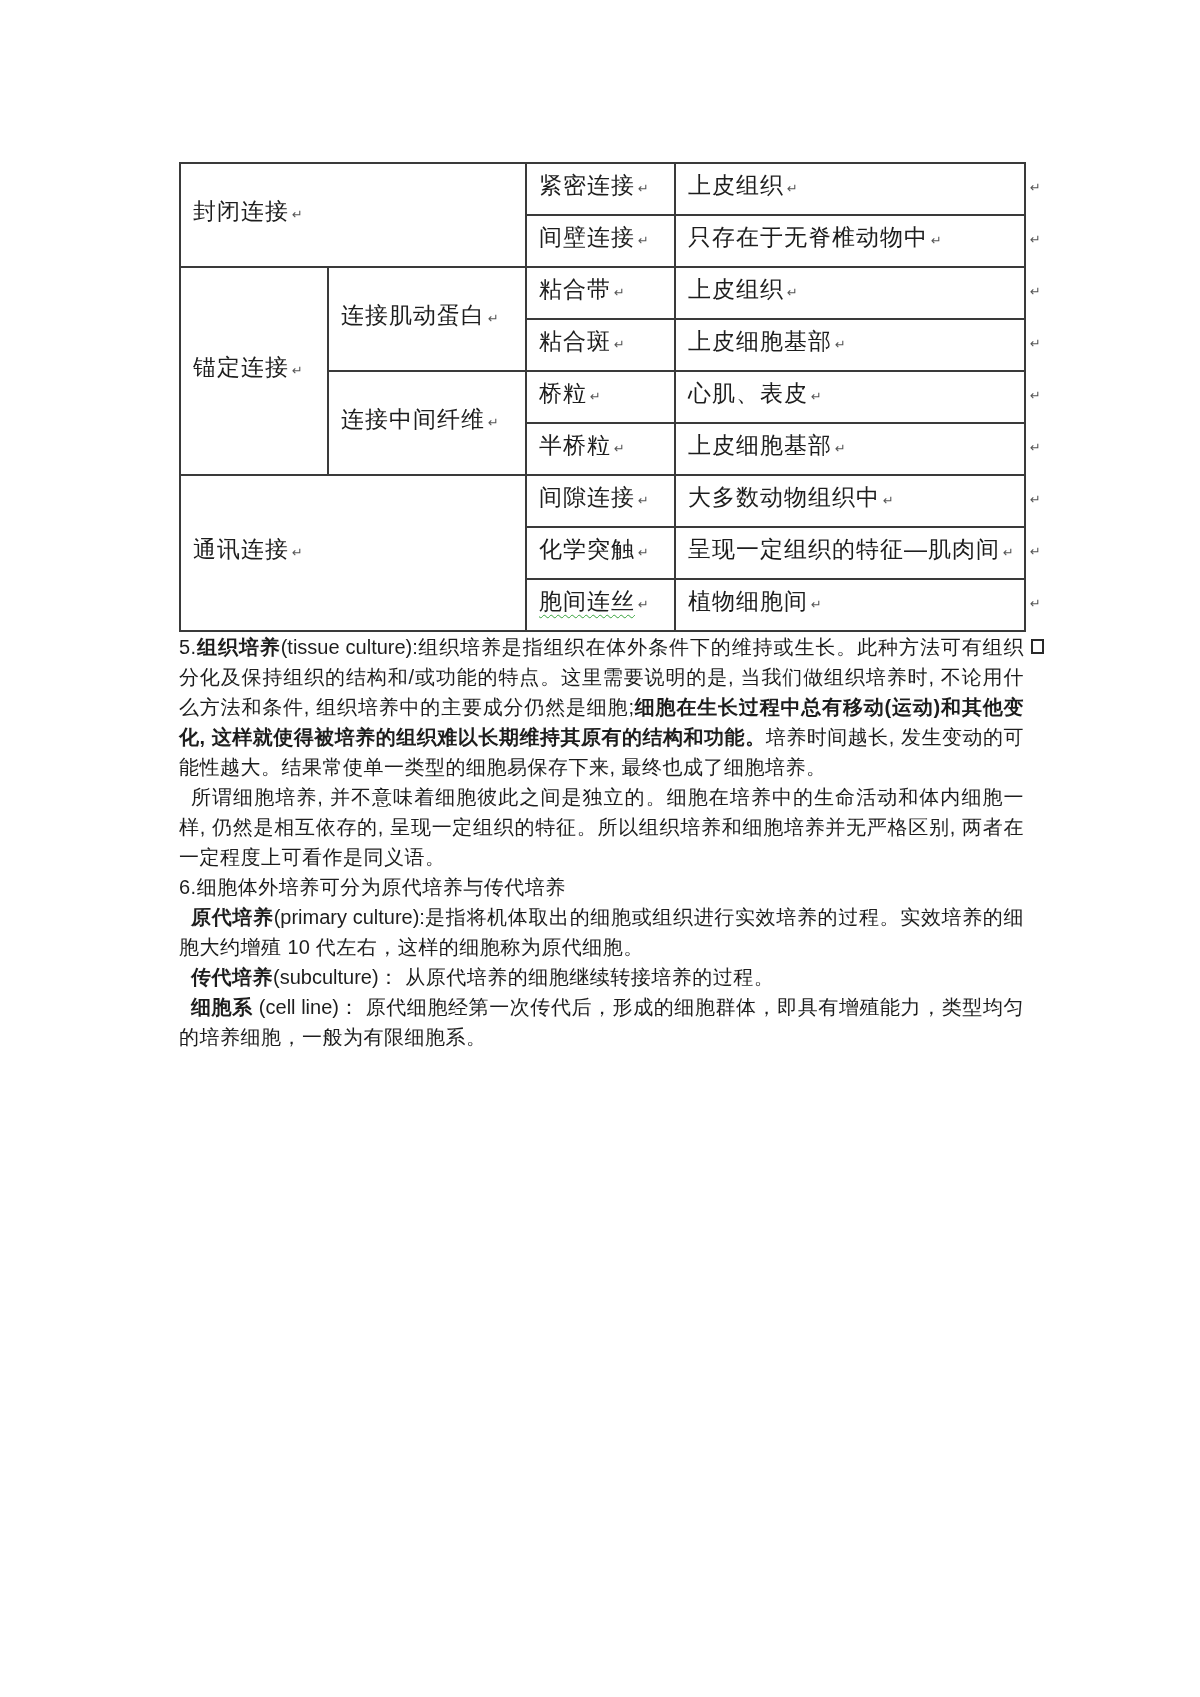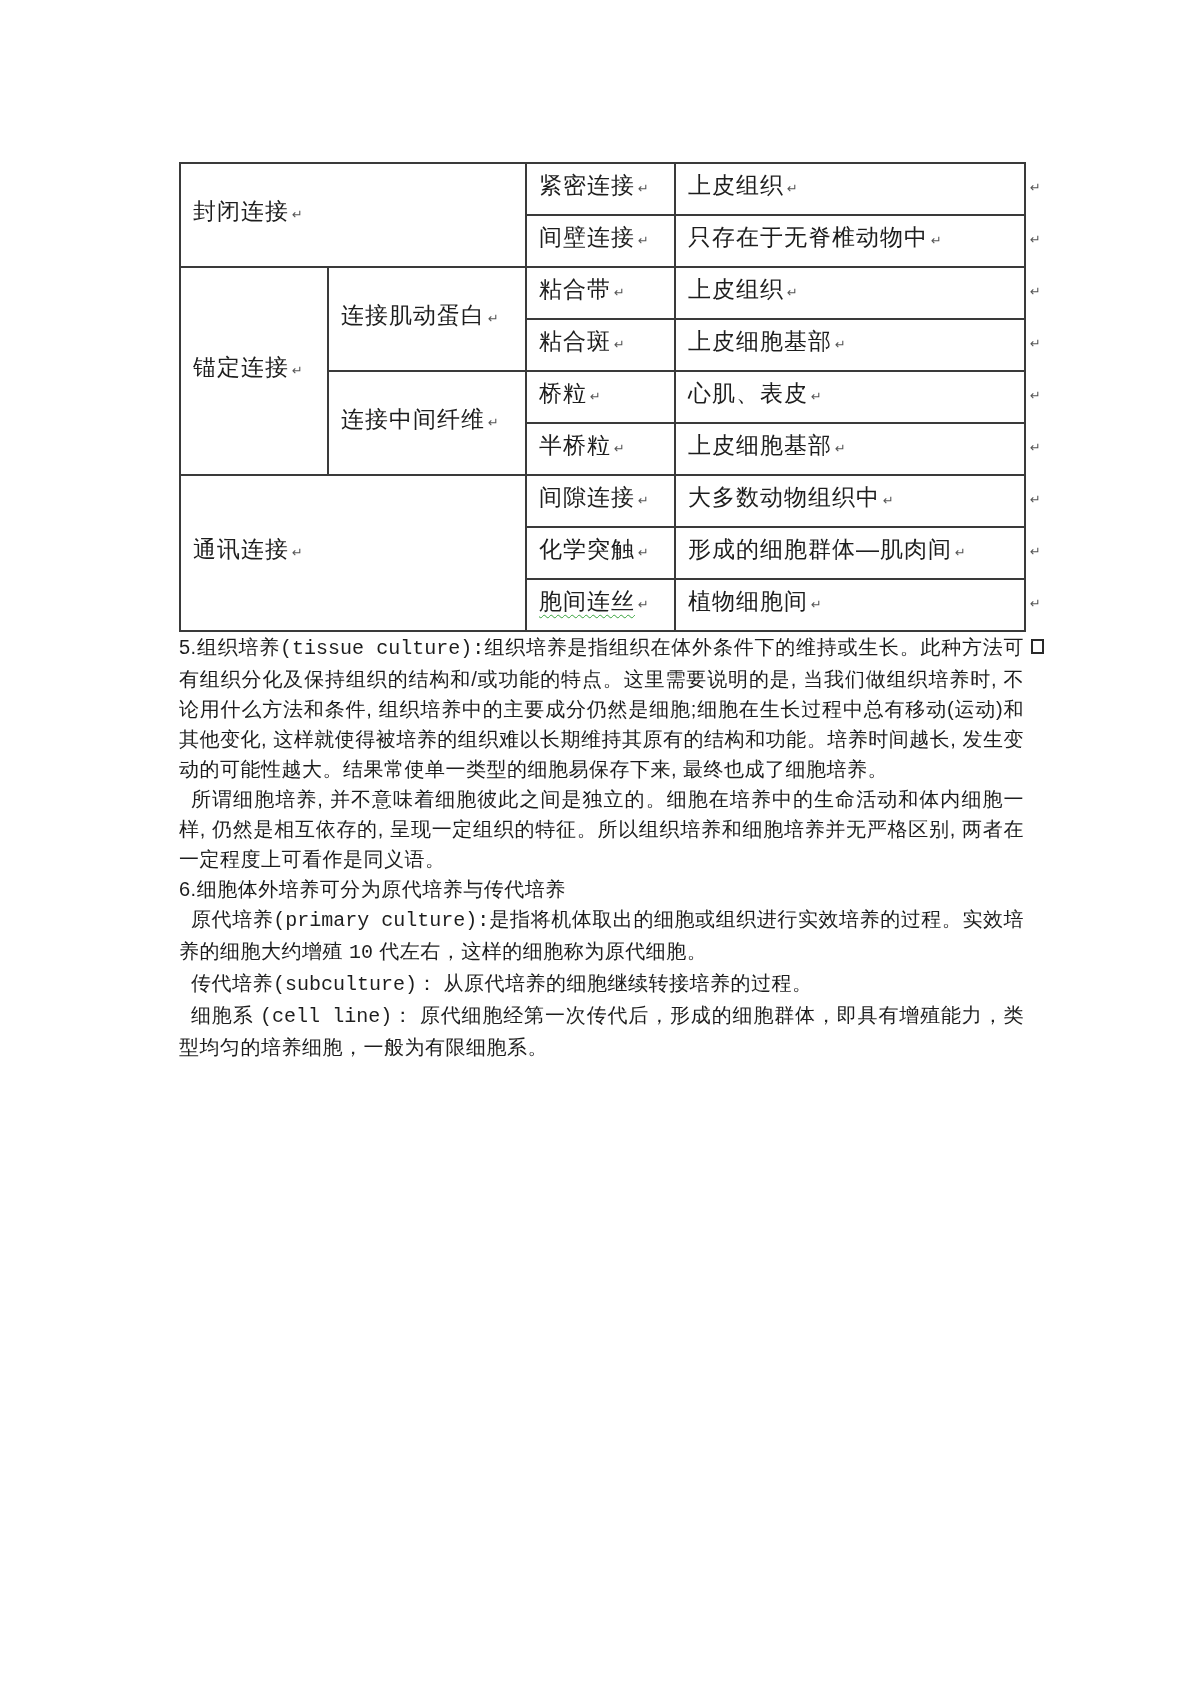--- a/index.html
+++ b/index.html
@@ -40,22 +40,22 @@
     margin:56px 0 0 0; text-align:center; font-weight:bold;
     font-size:21px; line-height:30px; letter-spacing:1px;
   }
   .para {
     margin:0; font-size:20px; line-height:30px; text-align:justify;
     letter-spacing:0.5px;
   }
   .indent-none  { text-indent:0; }
   .indent-small { text-indent:12px; }
   .indent-large { text-indent:92px; }
-  .run.b { font-weight:normal; }
-  .run.mono { font-family:Liberation Mono, monospace; letter-spacing:0; }
+  .run.b { font-weight:bold; }
+  .run.mono { font-family:Liberation Sans, sans-serif; letter-spacing:0; }
 </style>
 </head>
 <body>
 
 <div class="content">
 
   <div class="table-wrap">
     <table class="junction">
       <colgroup>
           <col style="width: 148px;">
@@ -92,21 +92,21 @@
             <td><span class="term">半桥粒</span><span class="pmark">↵</span></td>
             <td><span class="term">上皮细胞基部</span><span class="pmark">↵</span></td>
           </tr>
           <tr>
             <td rowspan="3" colspan="2"><span class="term">通讯连接</span><span class="pmark">↵</span></td>
             <td><span class="term">间隙连接</span><span class="pmark">↵</span></td>
             <td><span class="term">大多数动物组织中</span><span class="pmark">↵</span></td>
           </tr>
           <tr>
             <td><span class="term">化学突触</span><span class="pmark">↵</span></td>
-            <td><span class="term">形成的细胞群体—肌肉间</span><span class="pmark">↵</span></td>
+            <td><span class="term">呈现一定组织的特征—肌肉间</span><span class="pmark">↵</span></td>
           </tr>
           <tr>
             <td><span class="term spell-wavy">胞间连丝</span><span class="pmark">↵</span></td>
             <td><span class="term">植物细胞间</span><span class="pmark">↵</span></td>
           </tr>
         </tbody>
     </table>
     <span class="resize-handle"></span>
   <span class="row-end-mark" style="top: 18px;">↵</span>
       <span class="row-end-mark" style="top: 70px;">↵</span>

